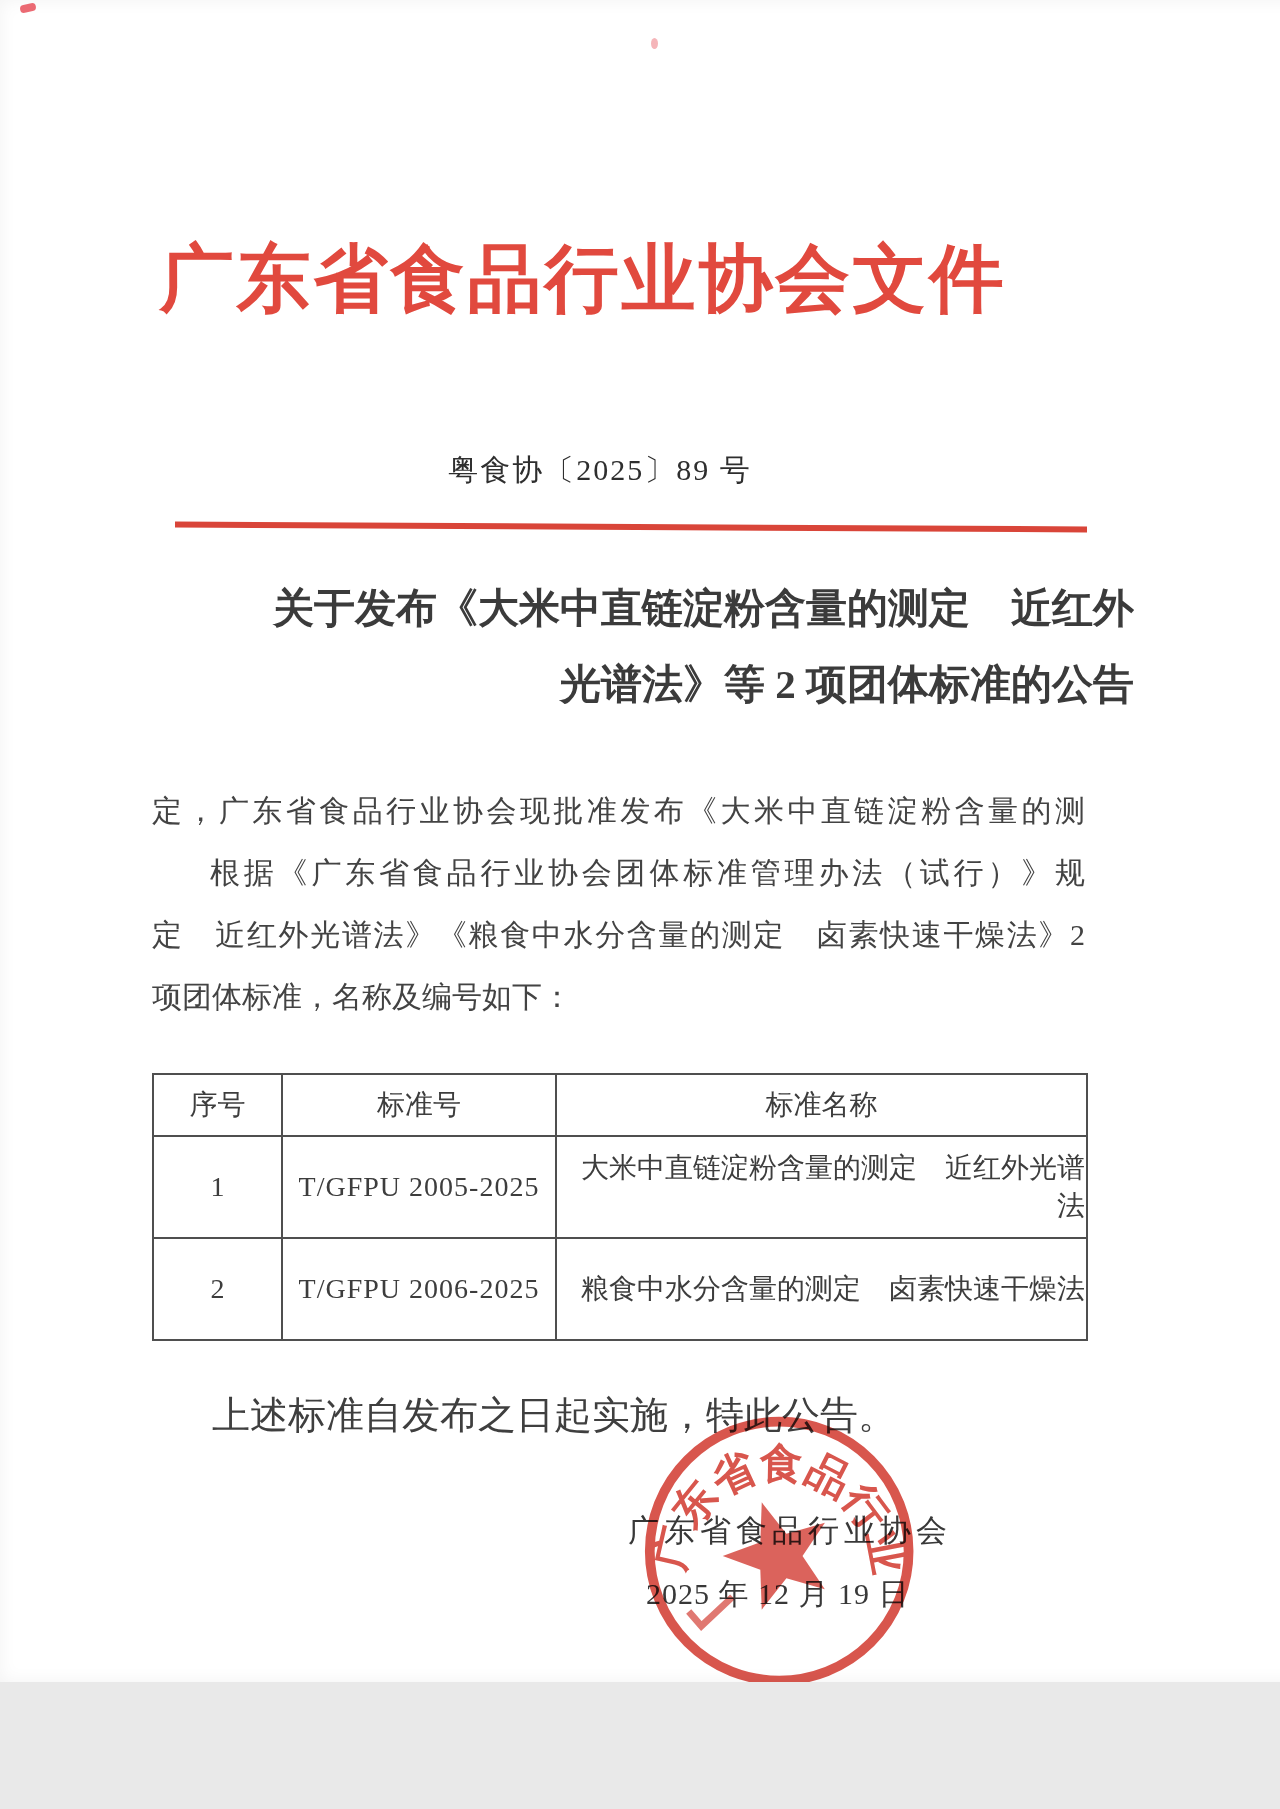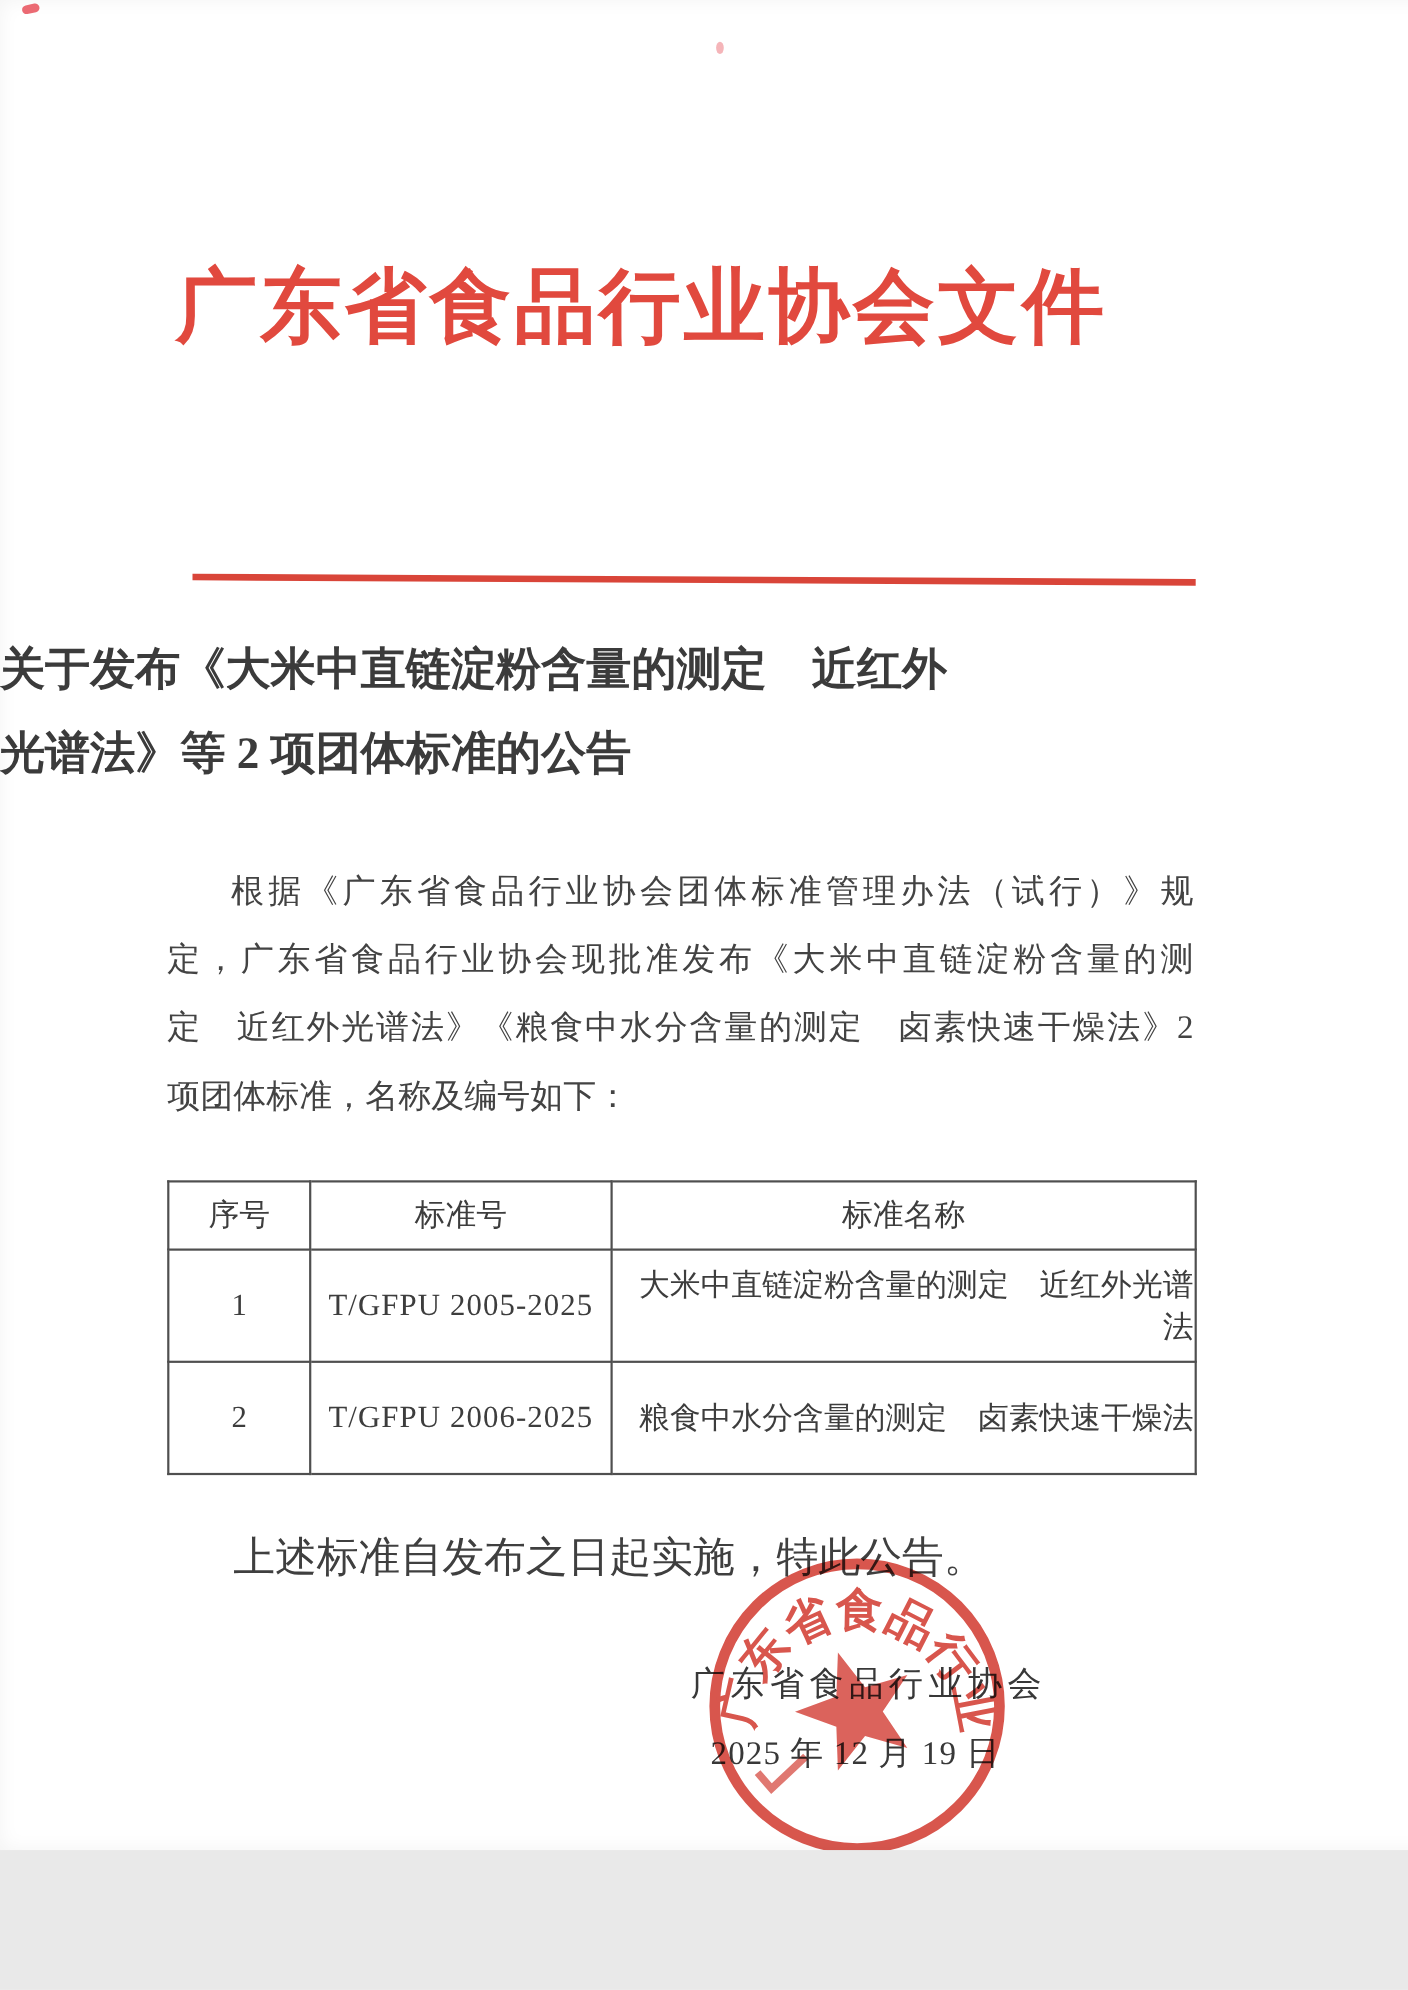--- a/index.html
+++ b/index.html
@@ -24,21 +24,21 @@
   }
   .doc-no {
     left:0; top:450px; width:1200px; text-align:center;
     font-size:30px; letter-spacing:2px; color:#2e2e2e;
   }
   .red-rule {
     left:175px; top:524px; width:912px; height:6px;
     background:#d94539; transform:rotate(0.3deg);
   }
   .doc-title {
-    left:0; top:570px; width:1134px; text-align:left;
+    left:0; top:570px; width:1134px; text-align:right;
     font-size:41px; font-weight:bold; color:#3b3b3b; line-height:76px;
   }
   .body-block { left:152px; top:780px; width:933px; color:#434343; font-size:30px; }
   .body-line { height:62px; line-height:62px; text-align:justify; text-align-last:justify; }
   .body-line.first { padding-left:58px; width:875px; }
   .body-line.last  { text-align:left; text-align-last:left; }
 
   .std-table {
     left:152px; top:1073px; width:936px;
     border-collapse:collapse; table-layout:fixed;
@@ -72,31 +72,32 @@
 </head>
 <body>
 
 <div class="page">
 
   <div class="abs artifact-dot1"></div>
   <div class="abs artifact-dot2"></div>
 
   <div class="abs letterhead">广东省食品行业协会文件</div>
 
+  <div class="abs doc-no">粤食协〔2025〕89 号</div>
 
   <div class="abs red-rule"></div>
 
   <div class="abs doc-title">
     <div>关于发布《大米中直链淀粉含量的测定　近红外</div>
     <div>光谱法》等 2 项团体标准的公告</div>
   </div>
 
   <div class="abs body-block">
+    <div class="body-line">定，广东省食品行业协会现批准发布《大米中直链淀粉含量的测</div>
     <div class="body-line first">根据《广东省食品行业协会团体标准管理办法（试行）》规</div>
-    <div class="body-line">定，广东省食品行业协会现批准发布《大米中直链淀粉含量的测</div>
     <div class="body-line">定　近红外光谱法》《粮食中水分含量的测定　卤素快速干燥法》2</div>
     <div class="body-line last">项团体标准，名称及编号如下：</div>
   </div>
 
   <table class="abs std-table">
     <colgroup>
         <col style="width:129px">
         <col style="width:274px">
         <col>
       </colgroup>

